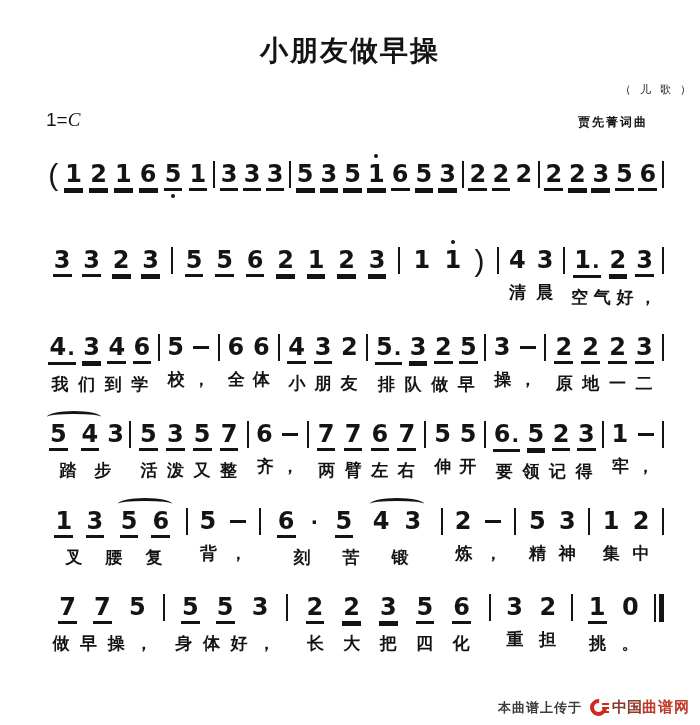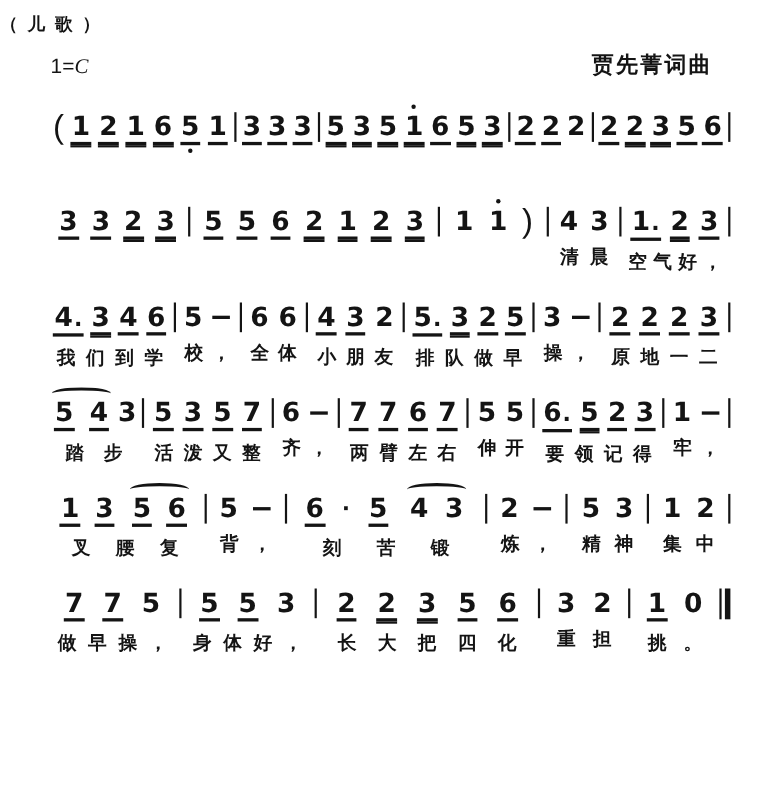--- a/index.html
+++ b/index.html
@@ -2,25 +2,25 @@
 <html><head>
 <meta charset="utf-8">
 <style>
   html,body{margin:0;padding:0;}
   body{width:700px;height:725px;background:#ffffff;color:#141414;
        font-family:"Liberation Sans",sans-serif;}
   .page{position:relative;width:700px;height:725px;background:#ffffff;overflow:hidden;}
 
   
   .title{text-align:center;padding-top:32px;font-size:28px;font-weight:700;letter-spacing:2px;}
-  .subtitle{text-align:left;margin-top:12px;font-size:16px;font-weight:700;letter-spacing:9px;}
+  .subtitle{text-align:right;margin-top:12px;font-size:11px;font-weight:400;letter-spacing:9px;}
   .meta{display:flex;justify-content:space-between;align-items:flex-end;margin:12px 52px 0 46px;}
   .key{font-size:19px;font-weight:400;}
   .key .kletter{font-style:italic;font-family:"Liberation Serif",serif;}
-  .credit{font-size:20px;font-weight:700;letter-spacing:2px;}
+  .credit{font-size:12px;font-weight:700;letter-spacing:2px;}
 
   
   .score{margin:18px 36px 0 42px;}
   .score-line{display:flex;align-items:flex-start;margin-bottom:13px;}
   .measure{display:flex;flex-direction:column;min-width:0;}
   .notes{display:flex;justify-content:space-evenly;align-items:flex-start;padding-top:13px;}
   .note{position:relative;font-family:"DejaVu Sans",sans-serif;font-weight:700;
         font-size:24px;line-height:25px;padding:0 1px;}
   .u1,.u2{border-bottom:3px solid #141414;padding-bottom:1px;}
   .u2::after{content:"";position:absolute;left:0;right:0;bottom:-5px;height:2px;background:#141414;}
@@ -52,20 +52,21 @@
   .logo::after{content:"";position:absolute;right:-2px;top:4px;width:7px;height:10px;
         background:linear-gradient(#d2281e 2px,transparent 2px,transparent 4px,
                    #d2281e 4px,#d2281e 6px,transparent 6px,transparent 8px,#d2281e 8px);}
   .brand1{font-size:15px;font-weight:700;color:#8c382a;}
   .brand2{font-size:15px;font-weight:700;color:#bf3a2b;letter-spacing:1px;}
 </style>
 </head>
 <body>
 
 <div class="page">
+  <div class="title">小朋友做早操</div>
   <div class="subtitle">（儿歌）</div>
   <div class="meta">
     <div class="key"><span>1=</span><span class="kletter">C</span></div>
     <div class="credit">贾先菁词曲</div>
   </div>
   <div class="score">
       <div class="score-line">
         <div class="measure" style="flex: 7 1 0px;">
           <div class="notes">
             <span class="paren">(</span>
@@ -513,13 +514,19 @@
             <span class="syl">挑</span>
             <span class="syl">。</span>
           </div>
         </div>
         <span class="finalbar">
           <span class="fb-thin"></span>
           <span class="fb-thick"></span>
         </span>
       </div>
     </div>
+  <div class="footer">
+    <span class="fprefix">本曲谱上传于</span>
+    <span class="logo"></span>
+    <span class="brand1">中国</span>
+    <span class="brand2">曲谱网</span>
+  </div>
 </div>
 
 </body></html>

